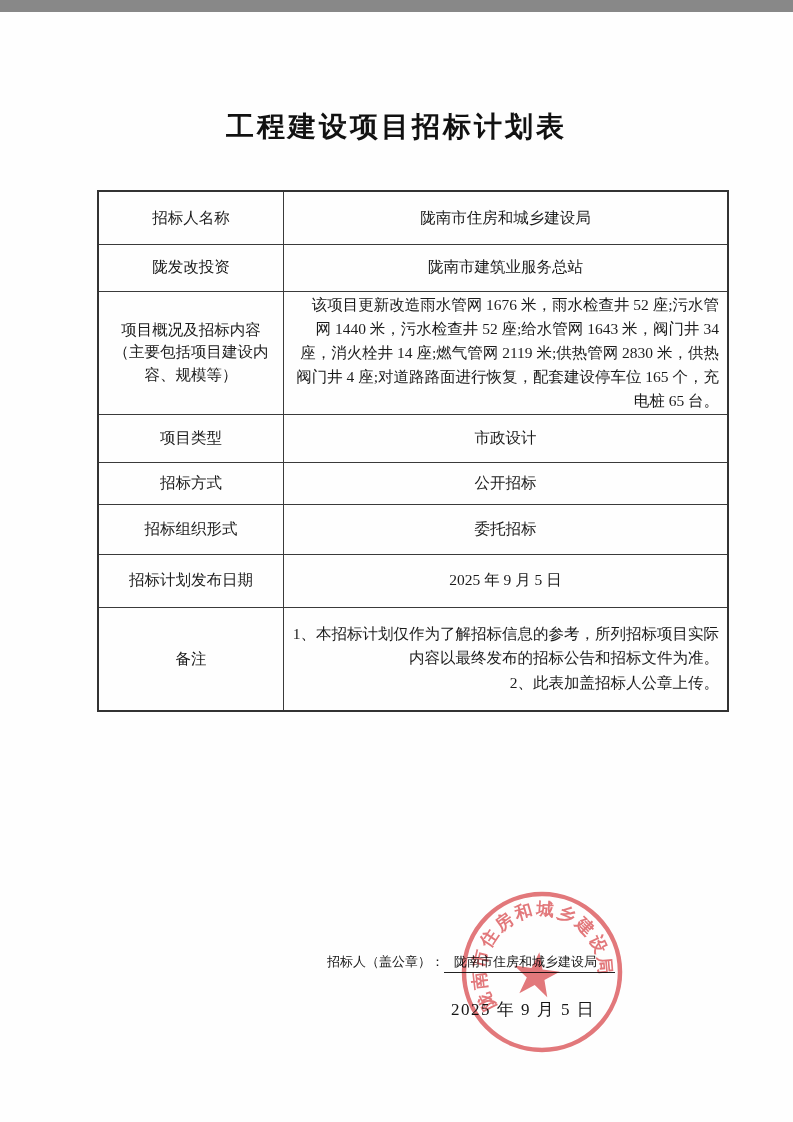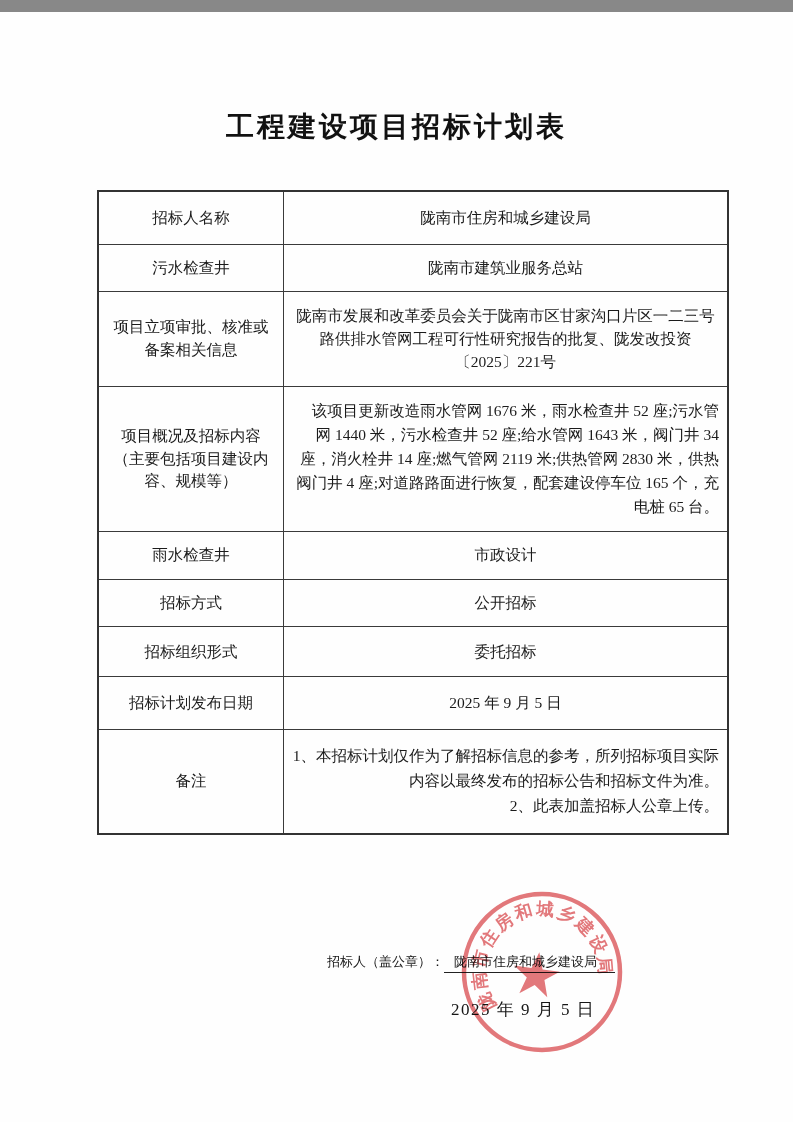--- a/index.html
+++ b/index.html
@@ -22,21 +22,21 @@
   table.doc-table {
     position:absolute; left:97px; top:178px;
     width:632px;
     border-collapse:collapse;
     table-layout:fixed;
     font-size:15.5px;
     color:#1b1b1b;
   }
   table.doc-table td {
     border:1.5px solid #3a3a3a;
-    padding:12px 8px;
+    padding:1px 8px;
     vertical-align:middle;
     line-height:1.45;
   }
   table.doc-table { border:2px solid #333; }
   td.lbl { width:168px; text-align:center; font-weight:500; }
   td.val { text-align:center; }
   td.val.long-left { text-align:right; text-indent:0.8em; line-height:1.55; }
   td.val.pre-left  { text-align:right; white-space:pre-line; line-height:1.6; }
   td.val.center-wrap { text-align:center; line-height:1.5; }
 
@@ -74,33 +74,29 @@
 
   <div class="doc-title">工程建设项目招标计划表</div>
 
   <table class="doc-table">
     <tbody>
       <tr style="height:53px">
         <td class="lbl">招标人名称</td>
         <td class="val">陇南市住房和城乡建设局</td>
       </tr>
       <tr style="height:47px">
-        <td class="lbl">污水检查井</td>
+        <td class="lbl">陇发改投资</td>
         <td class="val">陇南市建筑业服务总站</td>
-      </tr>
-      <tr style="height:65px">
-        <td class="lbl">项目立项审批、核准或备案相关信息</td>
-        <td class="val center-wrap">陇南市发展和改革委员会关于陇南市区甘家沟口片区一二三号路供排水管网工程可行性研究报告的批复、陇发改投资〔2025〕221号</td>
       </tr>
       <tr style="height:108px">
         <td class="lbl">项目概况及招标内容（主要包括项目建设内容、规模等）</td>
         <td class="val long-left">该项目更新改造雨水管网 1676 米，雨水检查井 52 座;污水管网 1440 米，污水检查井 52 座;给水管网 1643 米，阀门井 34 座，消火栓井 14 座;燃气管网 2119 米;供热管网 2830 米，供热阀门井 4 座;对道路路面进行恢复，配套建设停车位 165 个，充电桩 65 台。</td>
       </tr>
       <tr style="height:48px">
-        <td class="lbl">雨水检查井</td>
+        <td class="lbl">项目类型</td>
         <td class="val">市政设计</td>
       </tr>
       <tr style="height:42px">
         <td class="lbl">招标方式</td>
         <td class="val">公开招标</td>
       </tr>
       <tr style="height:50px">
         <td class="lbl">招标组织形式</td>
         <td class="val">委托招标</td>
       </tr>

